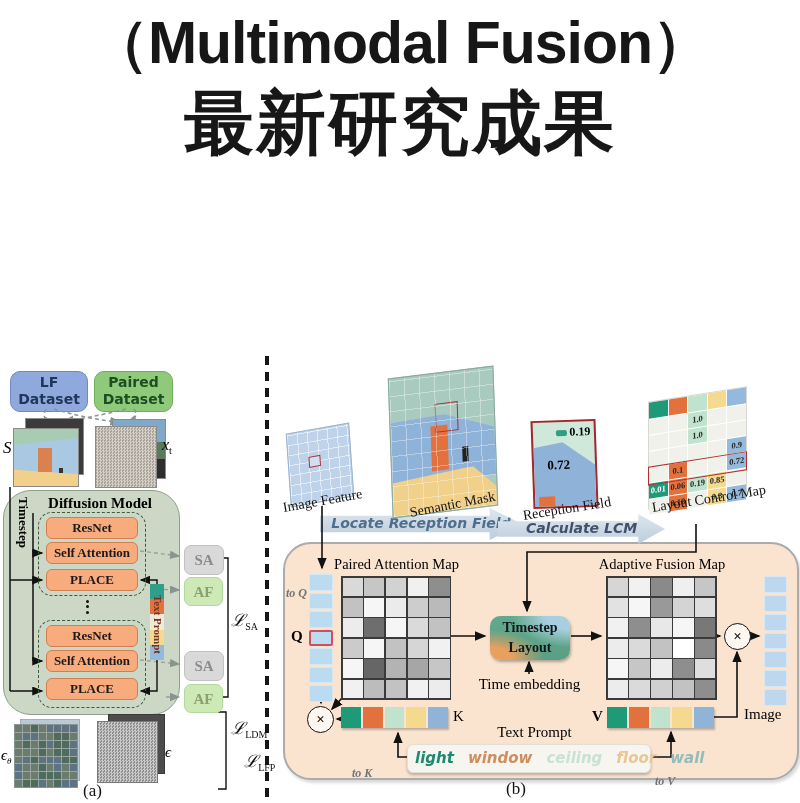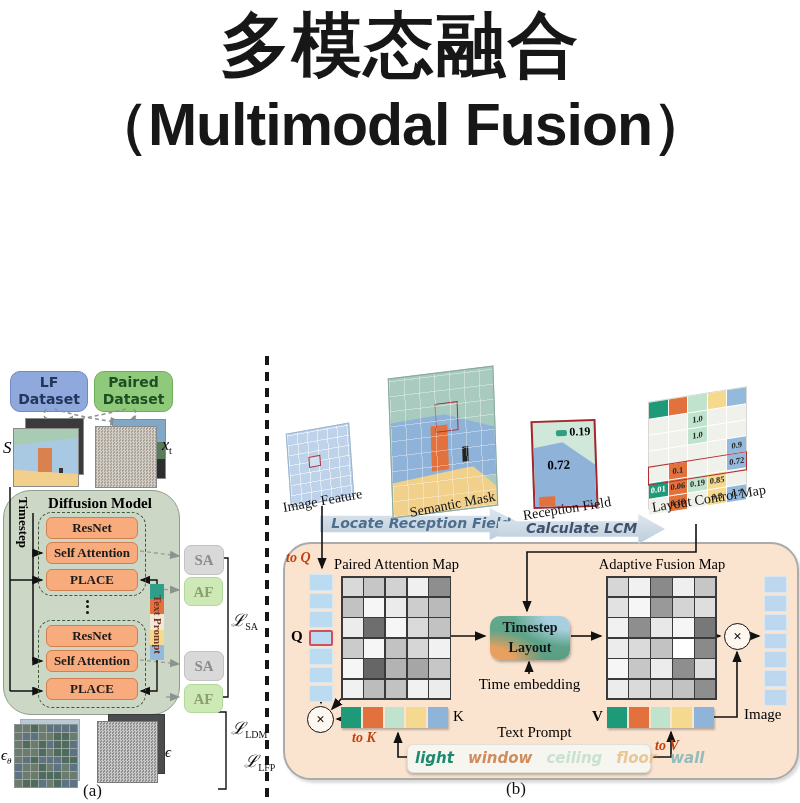--- a/index.html
+++ b/index.html
@@ -50,30 +50,30 @@
   #lcm{display:grid;grid-template-columns:repeat(5,1fr);gap:1px;background:#fff;
        border:1px solid #d8d8d2;transform:skewY(-9deg);z-index:2;}
   .lcm-red{position:absolute;left:-1px;right:-1px;top:64px;height:17px;border:1.6px solid #b03030;z-index:4;pointer-events:none;}
   #tpbar{position:absolute;left:150px;top:584px;width:14px;height:76px;display:grid;z-index:2;}
   #tpbar .seg{width:100%;}
   #tpbar span{position:absolute;left:0;top:2px;width:14px;height:76px;writing-mode:vertical-rl;
       text-align:center;font-weight:700;font-size:11px;color:#733326;letter-spacing:0px;}
   .mosaic{position:absolute;display:grid;grid-template-columns:repeat(8,1fr);grid-template-rows:repeat(8,1fr);gap:1px;background:#9aa5a0;border:1px solid #8a958f;}
   .mcell{width:100%;height:100%;}
   .promptword{font-family:"DejaVu Sans",sans-serif;font-weight:700;font-style:italic;font-size:15px;margin:0 7px;}
-  .tov{position:absolute;font-style:italic;font-weight:700;font-size:14px;color:#c2410c;z-index:3;}
+  .tov{position:absolute;font-style:italic;font-weight:700;font-size:12px;color:#737373;z-index:3;margin-top:36px;}
   svg{position:absolute;left:0;top:0;z-index:1;pointer-events:none;}
   .z2{z-index:2;}
 </style>
 </head>
 <body>
 
 <div id="title">
-  <div class="t-cn">多模态融合</div>
   <div class="t-en">（Multimodal Fusion）</div>
+  <div class="t-cn">最新研究成果</div>
 </div>
 
 <div class="dsbox lfbox" style="left:10px;top:371px;width:76px;height:37px;">
   <div>LF</div>
   <div>Dataset</div>
 </div>
 <div class="dsbox pdbox" style="left:94px;top:371px;width:77px;height:37px;">
   <div>Paired</div>
   <div>Dataset</div>
 </div>

